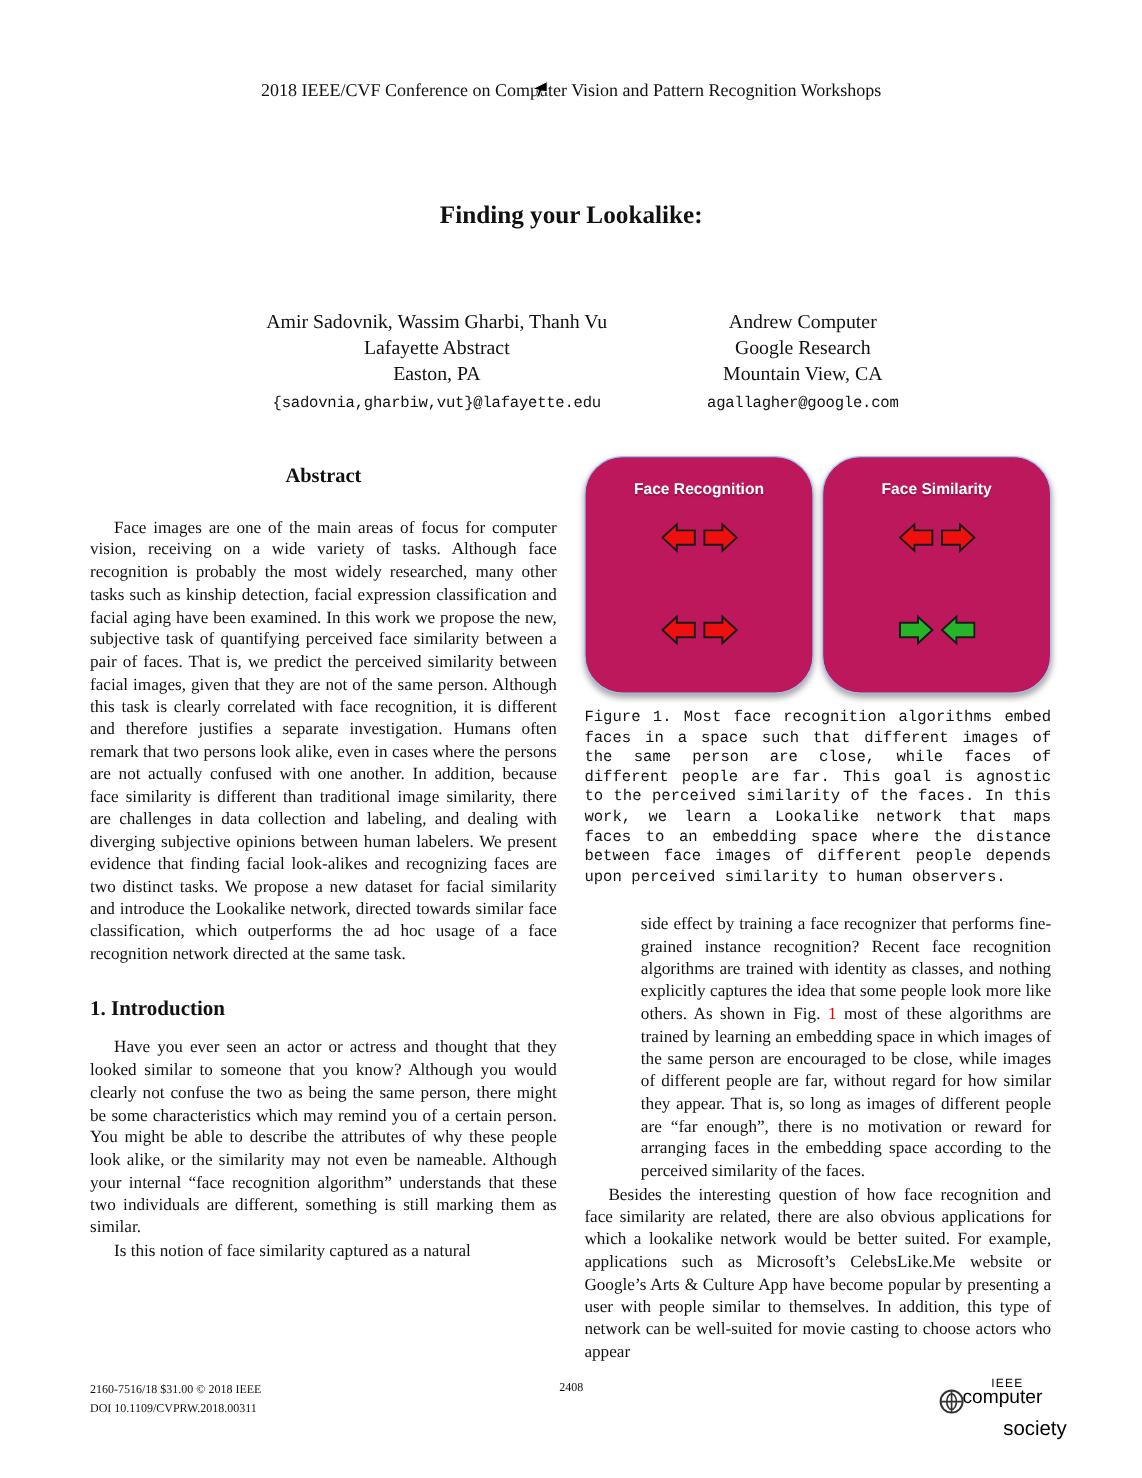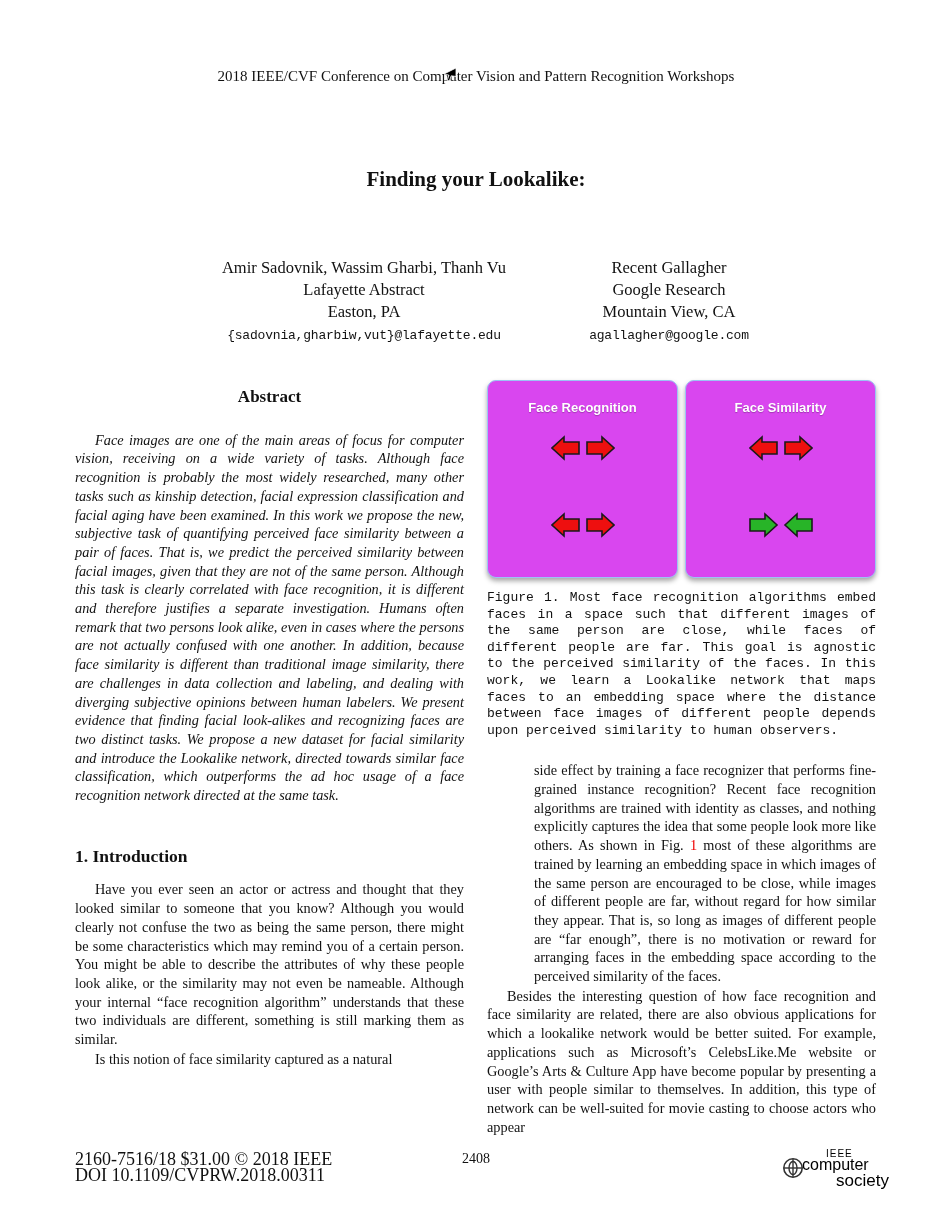--- a/index.html
+++ b/index.html
@@ -52,41 +52,41 @@
   .col { position: absolute; width: 389px; text-align: justify; font-size: 14.3px; line-height: 18.7px; }
   .col-left  { left: 75px;  top: 388px; }
   .col-right { left: 487px; top: 380px; }
 
   .abstract-heading {
     text-align: center;
     font-size: 17px;
     font-weight: bold;
     margin-bottom: 24px;
   }
-  .abstract-text { font-style: italic; text-indent: 20px; }
+  .abstract-text { text-indent: 20px; }
 
   .section-heading {
     font-size: 17.5px;
     font-weight: bold;
     text-align: left;
-    margin-top: 42px;
+    margin-top: 26px;
     margin-bottom: 15px;
   }
   .body-para { text-indent: 20px; }
   .body-para.no-indent { text-indent: 0; margin-left: 47px; }
   .body-para + .body-para { margin-top: 1px; }
 
   
   .figure1 { display: flex; gap: 7px; margin-bottom: 12px; }
   .fig-box {
     position: relative;
     width: 191px; height: 198px;
-    background: #d946ef;
+    background: #be185d;
     border: 1px solid #9cc3f5;
-    border-radius: 9px;
+    border-radius: 32px;
     box-shadow: 0 3px 5px rgba(0,0,0,0.35);
   }
   .fig-box-label {
     position: absolute;
     top: 18px; left: 0; right: 0;
     text-align: center;
     color: #ffffff;
     font-family: "Liberation Sans", sans-serif;
     font-weight: bold;
     font-size: 13px;
@@ -102,48 +102,48 @@
     text-align: justify;
     margin-bottom: 22px;
     font-family: Liberation Mono, monospace;
   }
   .fig-ref { color: #EE0000; }
 
   
   .footer-left {
     position: absolute;
     left: 75px; top: 1151px;
-    font-size: 18px;
+    font-size: 10px;
     line-height: 16px;
     text-align: left;
   }
   .footer-page {
     position: absolute;
     left: 0; right: 0; top: 1151px;
     text-align: center;
-    font-size: 14px;
+    font-size: 10px;
   }
   .ieee-logo {
     position: absolute;
     left: 768px; top: 1148px;
     width: 130px; height: 48px;
     font-family: "Liberation Sans", sans-serif;
     color: #000000;
   }
   .ieee-logo .ieee-word {
     position: absolute; top: 0; left: 58px;
     font-size: 10px; letter-spacing: 1px;
   }
   .ieee-logo .cs-mark { position: absolute; top: 9px; left: 14px; }
   .ieee-logo .computer-word {
     position: absolute; top: 8px; left: 34px;
     font-size: 16px; font-weight: 500;
   }
   .ieee-logo .society-word {
-    position: absolute; top: 23px; left: 68px;
+    position: absolute; top: 33px; left: 68px;
     font-size: 17px; font-weight: 500;
   }
 </style>
 </head>
 <body>
 
 <div class="page">
 
   <div class="conf-header">2018 IEEE/CVF Conference on Computer Vision and Pattern Recognition Workshops</div>
   <svg class="mouse-cursor" viewBox="0 0 14 15">
@@ -155,21 +155,21 @@
   </div>
 
   <div class="authors">
     <div class="author-block left">
       <div>Amir Sadovnik, Wassim Gharbi, Thanh Vu</div>
       <div>Lafayette Abstract</div>
       <div>Easton, PA</div>
       <div class="author-email">{sadovnia,gharbiw,vut}@lafayette.edu</div>
     </div>
     <div class="author-block right">
-      <div>Recent Gallagher</div>
+      <div>Andrew Computer</div>
       <div>Google Research</div>
       <div>Mountain View, CA</div>
       <div class="author-email">agallagher@google.com</div>
     </div>
   </div>
 
   <div class="col col-left">
     <div class="abstract-heading">Abstract</div>
     <p class="abstract-text">Face images are one of the main areas of focus for computer vision, receiving on a wide variety of tasks. Although face recognition is probably the most widely researched, many other tasks such as kinship detection, facial expression classification and facial aging have been examined. In this work we propose the new, subjective task of quantifying perceived face similarity between a pair of faces. That is, we predict the perceived similarity between facial images, given that they are not of the same person. Although this task is clearly correlated with face recognition, it is different and therefore justifies a separate investigation. Humans often remark that two persons look alike, even in cases where the persons are not actually confused with one another. In addition, because face similarity is different than traditional image similarity, there are challenges in data collection and labeling, and dealing with diverging subjective opinions between human labelers. We present evidence that finding facial look-alikes and recognizing faces are two distinct tasks. We propose a new dataset for facial similarity and introduce the Lookalike network, directed towards similar face classification, which outperforms the ad hoc usage of a face recognition network directed at the same task.</p>
     <div class="section-heading">1. Introduction</div>

